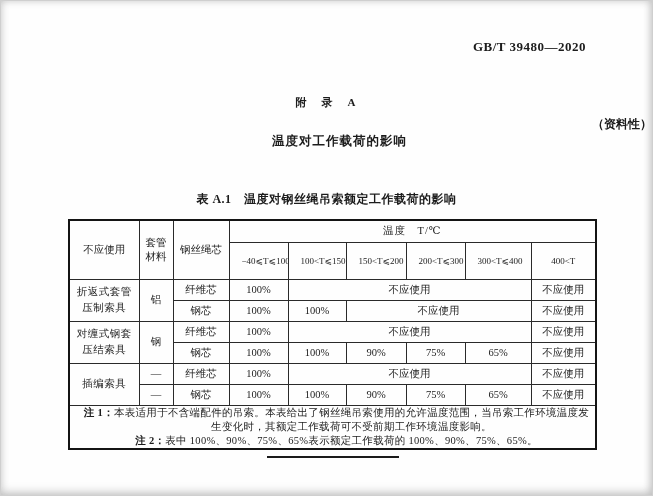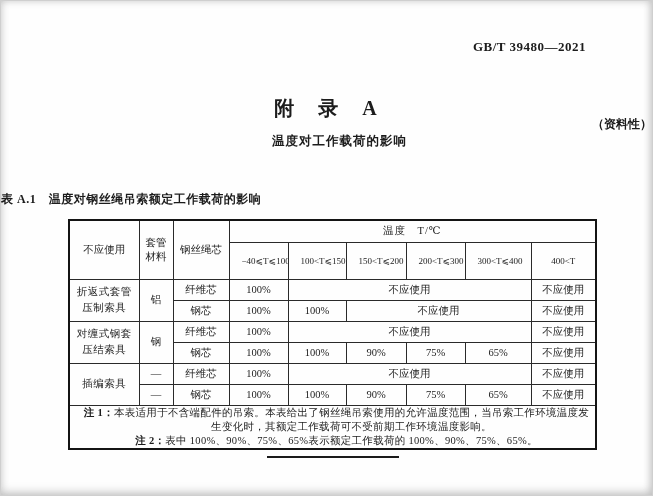--- a/index.html
+++ b/index.html
@@ -22,38 +22,38 @@
     position: absolute; inset: 0;
     pointer-events: none;
     box-shadow: inset 0 0 9px rgba(0,0,0,0.14), inset -4px 0 7px rgba(0,0,0,0.06), inset 0 -5px 8px rgba(0,0,0,0.10);
   }
   .doc-number {
     position: absolute; top: 38px; right: 66px;
     font-size: 13px; font-weight: 700; letter-spacing: 0.5px;
   }
   .appendix-title {
     position: absolute; top: 94px; left: 0; width: 100%;
-    text-align: center; font-size: 20px; font-weight: 700; letter-spacing: 2px;
+    text-align: center; font-size: 11px; font-weight: 700; letter-spacing: 2px;
   }
   .appendix-type {
     position: absolute; top: 115px; left: 0; width: 100%;
     text-align: right; font-size: 12px; font-weight: 700;
   }
   .appendix-subtitle {
     position: absolute; top: 132px; left: 0; width: 100%;
     text-align: center; font-size: 12.5px; font-weight: 700; letter-spacing: 1px; margin-left: 13px;
   }
   .intro {
     position: absolute; top: 160px; left: 67px; right: 60px;
     font-size: 12px; letter-spacing: 0.6px; margin: 0;
     text-indent: 2em;
   }
   .table-caption {
     position: absolute; top: 190px; left: 0; width: 100%;
-    font-size: 12px; font-weight: 700; letter-spacing: 0.5px;
+    text-align: center; font-size: 12px; font-weight: 700; letter-spacing: 0.5px;
   }
   table.main {
     position: absolute; top: 218px; left: 67px;
     width: 527px;
     border-collapse: collapse; table-layout: fixed;
     border: 2px solid #141414;
   }
   table.main td {
     border: 1px solid #2a2a2a;
     text-align: center; vertical-align: middle;
@@ -76,21 +76,21 @@
   .footer-line {
     position: absolute; top: 455px; left: 266px;
     width: 132px; height: 2px; background: #1a1a1a;
   }
 </style>
 </head>
 <body>
 
 <div class="page">
 
-  <div class="doc-number">GB/T 39480—2021</div>
+  <div class="doc-number">GB/T 39480—2020</div>
 
   <div class="appendix-title">附　录　A</div>
   <div class="appendix-type">（资料性）</div>
   <div class="appendix-subtitle">温度对工作载荷的影响</div>
 
 
   <div class="table-caption">表 A.1　温度对钢丝绳吊索额定工作载荷的影响</div>
 
   <table class="main">
     <colgroup>

